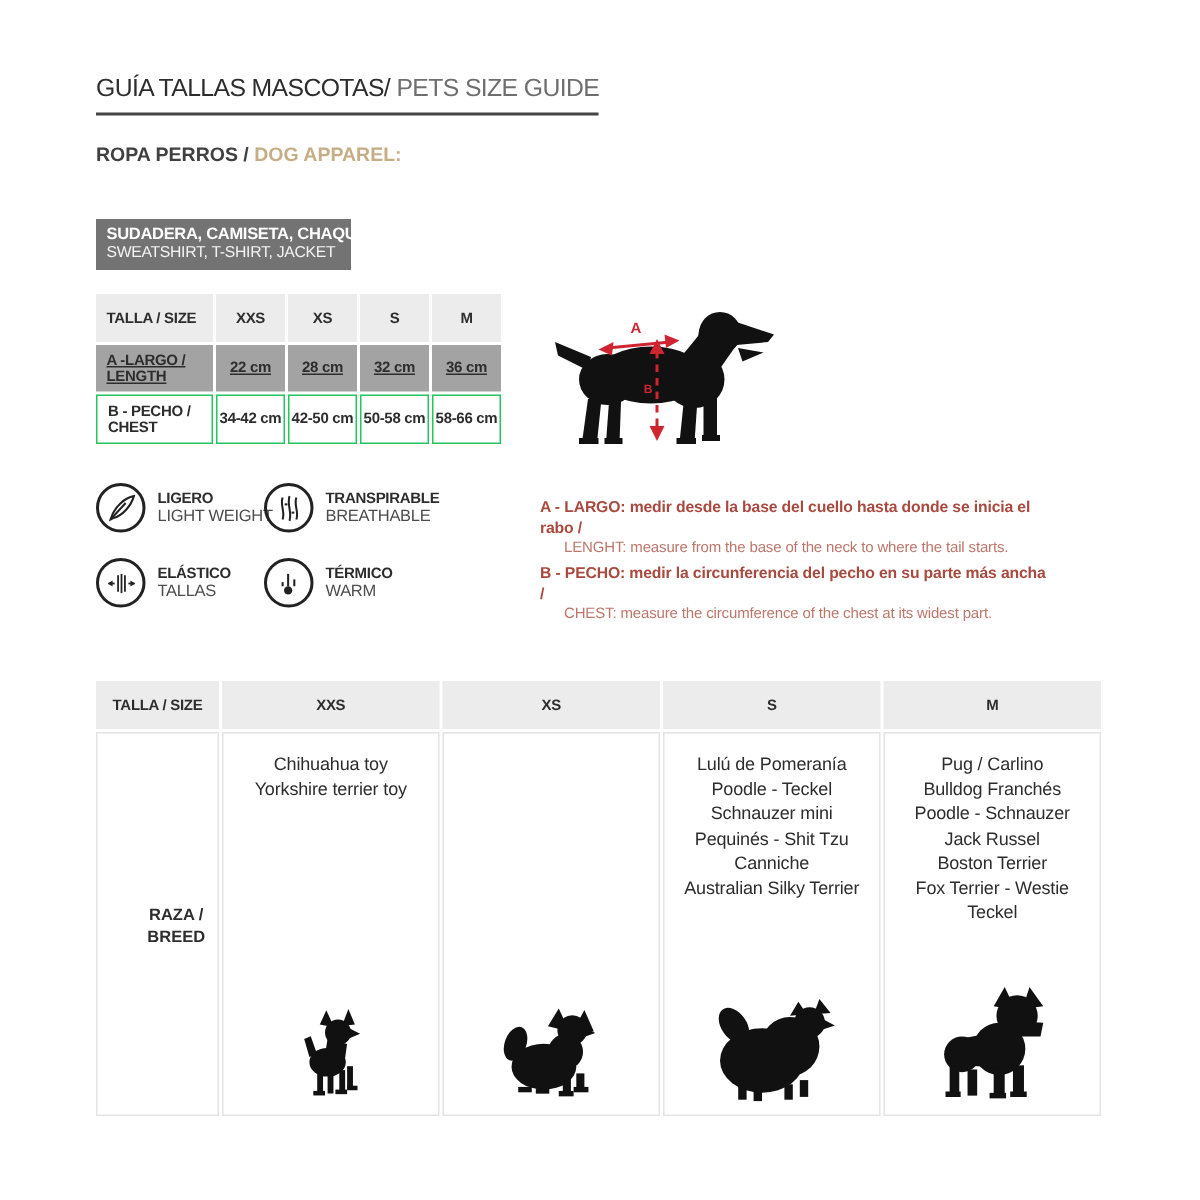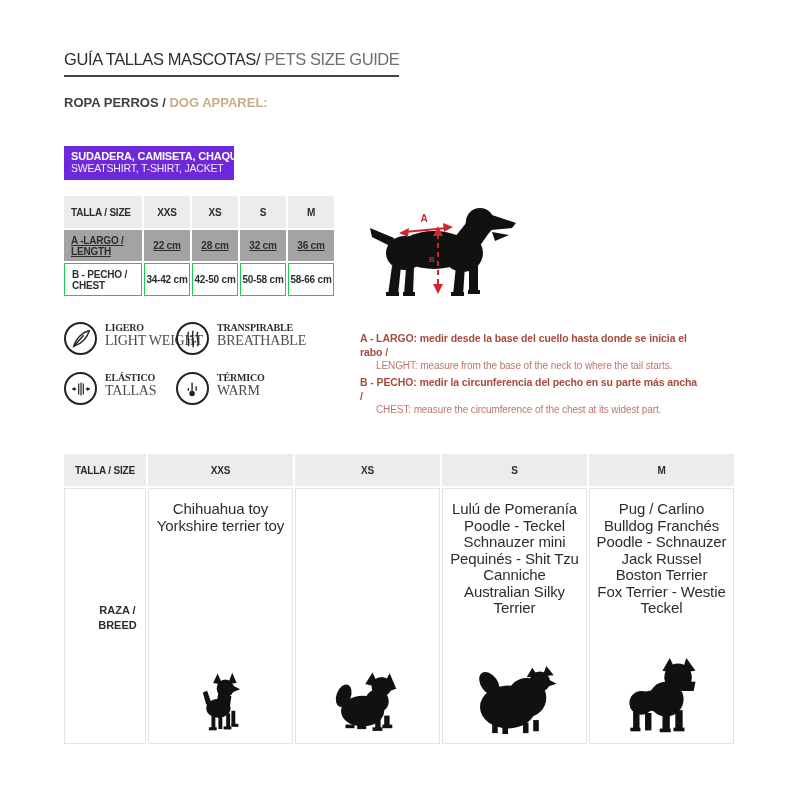--- a/index.html
+++ b/index.html
@@ -10,57 +10,57 @@
   }
   
   .title-wrap { position: absolute; left: 64px; top: 50px; }
   .title { display: inline-block; font-size: 16.5px; font-weight: normal; letter-spacing: -0.4px;
            border-bottom: 2px solid #454545; padding-bottom: 6px; white-space: nowrap; }
   .title .en { color: #6e6e6e; }
   .subtitle { position: absolute; left: 64px; top: 95px; font-size: 13px; font-weight: bold; white-space: nowrap; }
   .subtitle .es { color: #404040; }
   .subtitle .en { color: #c5ae86; }
   
-  .product-box { position: absolute; left: 64px; top: 146px; width: 170px; background: #6d28d9;
+  .product-box { position: absolute; left: 64px; top: 146px; width: 170px; background: #737373;
                  color: #fff; padding: 4px 7px 6px; }
   .product-box .l1 { font-size: 11px; font-weight: bold; letter-spacing: -0.2px; white-space: nowrap; }
   .product-box .l2 { font-size: 10.5px; opacity: 0.92; letter-spacing: -0.2px; white-space: nowrap; }
   
   .size-table { position: absolute; left: 64px; top: 196px; display: grid;
                 grid-template-columns: 78px 46px 46px 46px 46px; gap: 2px; }
   .size-table .cell { display: flex; align-items: center; justify-content: center;
                       font-size: 10px; font-weight: bold; letter-spacing: -0.2px; }
   .size-table .hdr  { background: #ececec; height: 32px; }
   .size-table .rowA { background: #a3a3a3; height: 31px; text-decoration: underline; }
   .size-table .rowB { background: #fff; border: 1px solid #22c55e; height: 33px; }
   .size-table .label { justify-content: flex-start; padding-left: 7px; }
   
   .diagram { position: absolute; left: 368px; top: 198px; }
   
   .features { position: absolute; left: 64px; top: 322px; width: 270px; height: 100px; }
-  .feature { position: absolute; display: flex; gap: 8px; align-items: flex-start; font-family: Liberation Serif, serif; }
+  .feature { position: absolute; display: flex; gap: 8px; align-items: center; }
   .f1 { left: 0; top: 0; } .f2 { left: 112px; top: 0; }
   .f3 { left: 0; top: 50px; } .f4 { left: 112px; top: 50px; }
   .ficon { width: 33px; height: 33px; border: 2px solid #222; border-radius: 50%;
            display: flex; align-items: center; justify-content: center; flex: none; }
   .flabels .es { display: block; font-size: 10px; font-weight: bold; letter-spacing: -0.2px; white-space: nowrap; }
-  .flabels .en { display: block; font-size: 14px; color: #4c4c4c; margin-top: 0; letter-spacing: -0.2px; white-space: nowrap; }
+  .flabels .en { display: block; font-size: 11px; color: #4c4c4c; margin-top: 0; letter-spacing: -0.2px; white-space: nowrap; }
   
   .notes { position: absolute; left: 360px; top: 331px; width: 340px; }
   .note-line1 { color: #a84a40; font-weight: bold; font-size: 10.5px; line-height: 14px; letter-spacing: -0.1px; }
   .note-line2 { color: #bd766b; font-size: 10px; line-height: 13px; padding-left: 16px; margin-bottom: 3px; letter-spacing: -0.1px; }
   
   .breed-table { position: absolute; left: 64px; top: 454px; display: grid;
                  grid-template-columns: 82px 145px 145px 145px 145px; gap: 2px; }
   .bt-hdr { background: #ececec; height: 32px; display: flex; align-items: center; justify-content: center;
             font-size: 10px; font-weight: bold; letter-spacing: -0.2px; }
   .bt-cell { background: #fff; border: 1px solid #e4e4e4; height: 256px;
              display: flex; flex-direction: column; align-items: center; padding: 12px 4px 8px; }
   .bt-label { justify-content: center; font-weight: bold; font-size: 11px; text-align: center; line-height: 15px; padding-left: 29px; }
-  .breeds { font-size: 15px; line-height: 16.5px; text-align: center; letter-spacing: -0.1px; }
+  .breeds { font-size: 12px; line-height: 16.5px; text-align: center; letter-spacing: -0.1px; }
   .dog-slot { margin-top: auto; display: flex; align-items: flex-end; justify-content: center; }
 </style>
 </head>
 <body>
 
 <div class="page">
 
   <div class="title-wrap">
     <div class="title"><span>GUÍA TALLAS MASCOTAS/</span><span class="en"> PETS SIZE GUIDE</span></div>
   </div>

